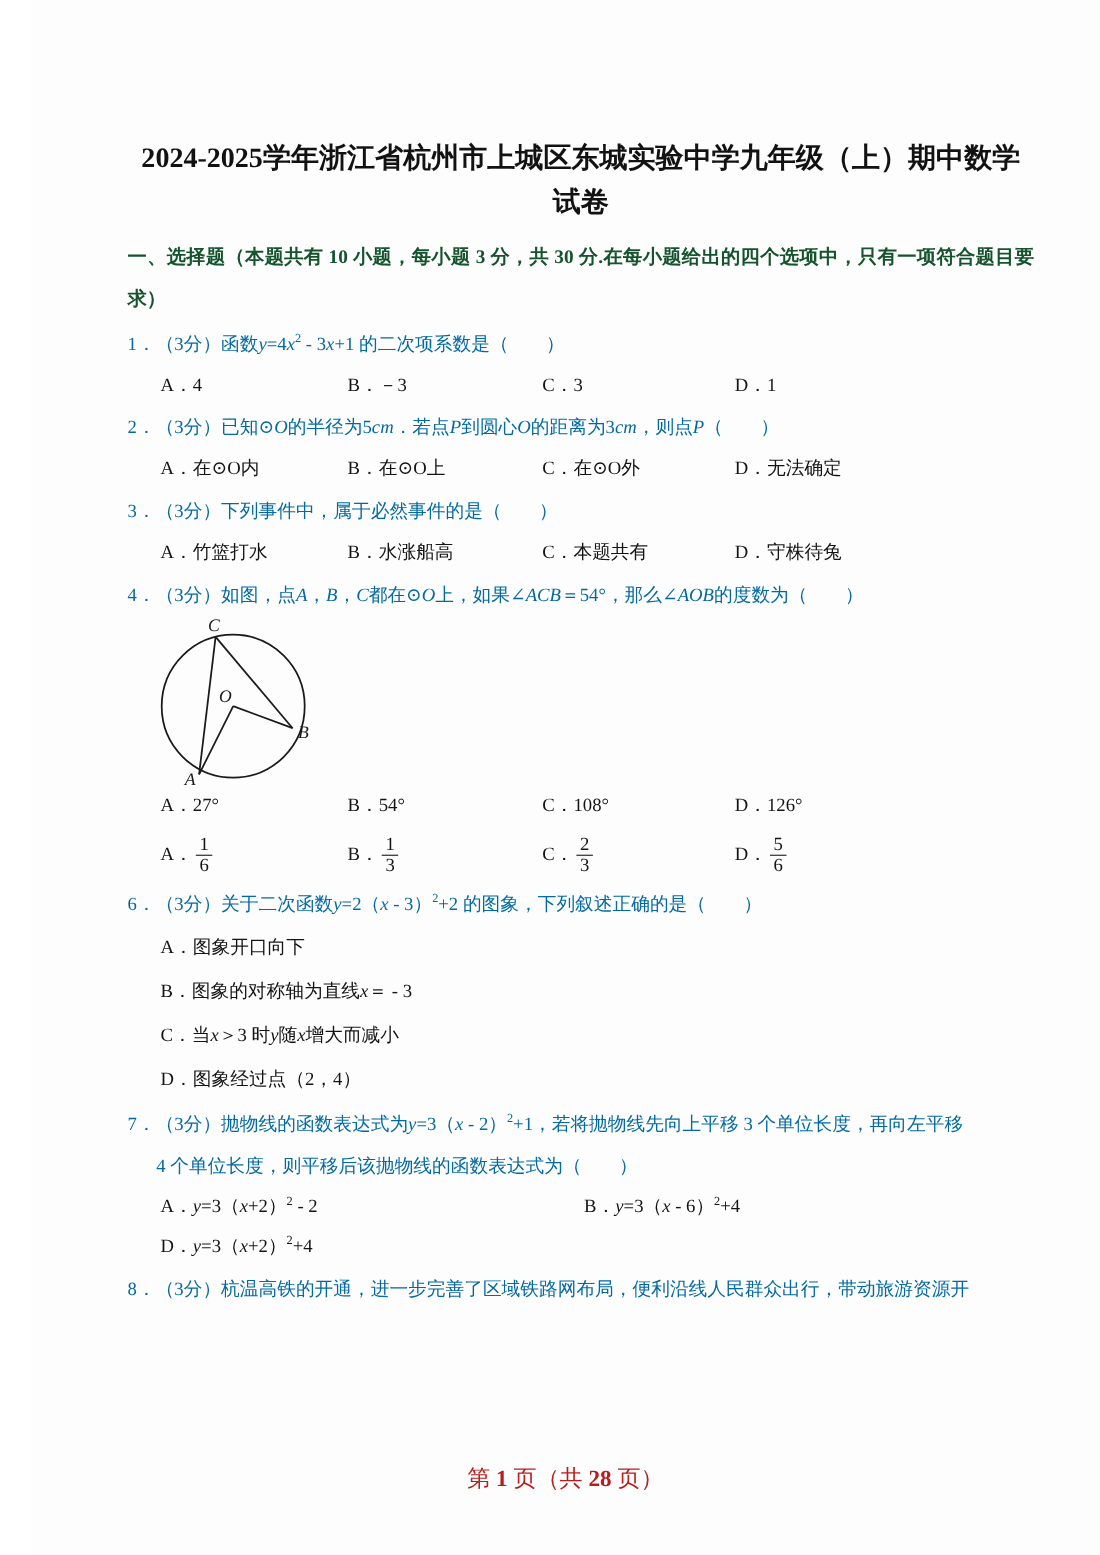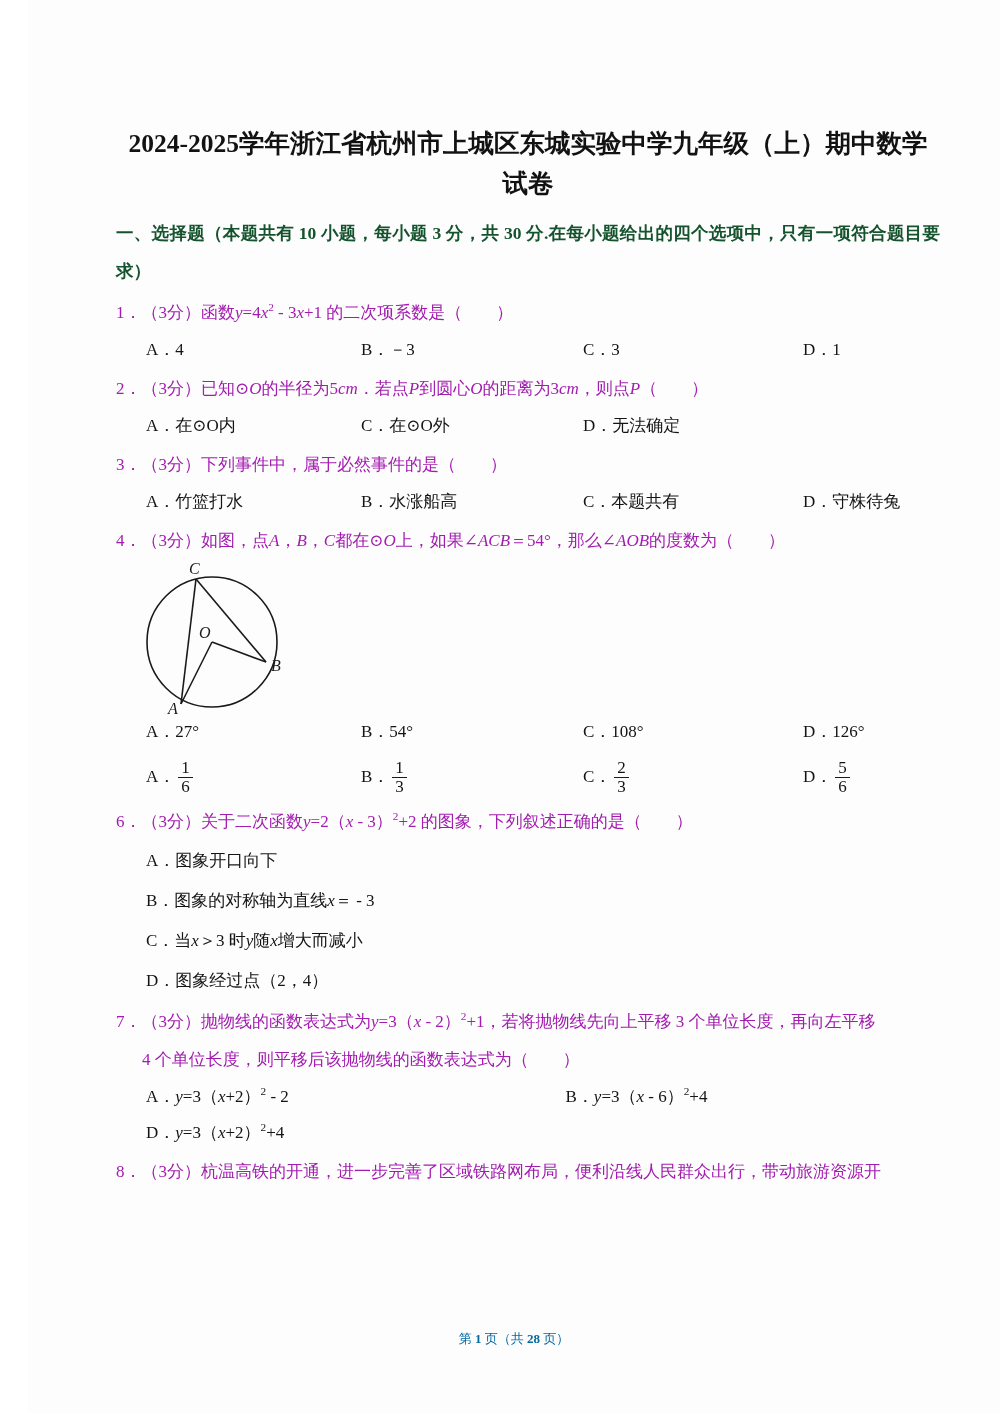--- a/index.html
+++ b/index.html
@@ -51,33 +51,32 @@
 
   
   .q {
     margin: 0 0 2px 0;
   }
   .q-stem {
     font-size: 17px;
     line-height: 38px;
     text-indent: 0;
     text-align: justify;
-    color: #a21caf;
+    color: #0369a1;
   }
   .q-stem .cont {
     display: block;
     padding-left: 26px;
   }
   .opts {
     display: flex;
     font-size: 17px;
     line-height: 36px;
     padding-left: 30px;
     color: #141414;
-    gap: 45px;
   }
   .opts.cols4 > .opt:nth-child(1) { width: 170px; }
   .opts.cols4 > .opt:nth-child(2) { width: 177px; }
   .opts.cols4 > .opt:nth-child(3) { width: 175px; }
   .opts.cols4 > .opt:nth-child(4) { width: auto; }
 
   .opts.cols2 > .opt { width: 385px; }
 
   .opts.stack {
     display: block;
@@ -124,22 +123,22 @@
   }
   .fig-circle { display: block; }
 
   
   .footer {
     position: absolute;
     left: 0;
     right: 0;
     top: 1330px;
     text-align: center;
-    font-size: 13px;
-    color: #0369a1;
+    font-size: 21px;
+    color: #b91c1c;
     font-family: "Liberation Serif", serif;
   }
   .footer b { font-weight: bold; }
 </style>
 </head>
 <body>
 
 <div class="page">
   <div class="content">
 
@@ -158,20 +157,21 @@
         <span class="opt">D．1</span>
       </div>
     </div>
 
     <div class="q">
       <div class="q-stem">
         <span>2．</span><span>（3分）</span>已知⊙<i class="mvar">O</i>的半径为5<i class="mvar">cm</i>．若点<i class="mvar">P</i>到圆心<i class="mvar">O</i>的距离为3<i class="mvar">cm</i>，则点<i class="mvar">P</i>（　　）
       </div>
       <div class="opts cols4">
         <span class="opt">A．在⊙O内</span>
+        <span class="opt">B．在⊙O上</span>
         <span class="opt">C．在⊙O外</span>
         <span class="opt">D．无法确定</span>
       </div>
     </div>
 
     <div class="q">
       <div class="q-stem">3．（3分）下列事件中，属于必然事件的是（　　）</div>
       <div class="opts cols4">
         <span class="opt">A．竹篮打水</span>
         <span class="opt">B．水涨船高</span>

